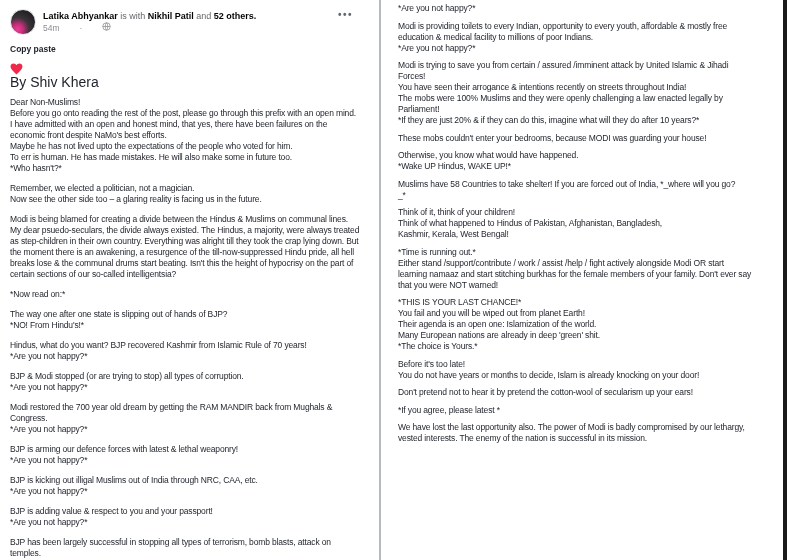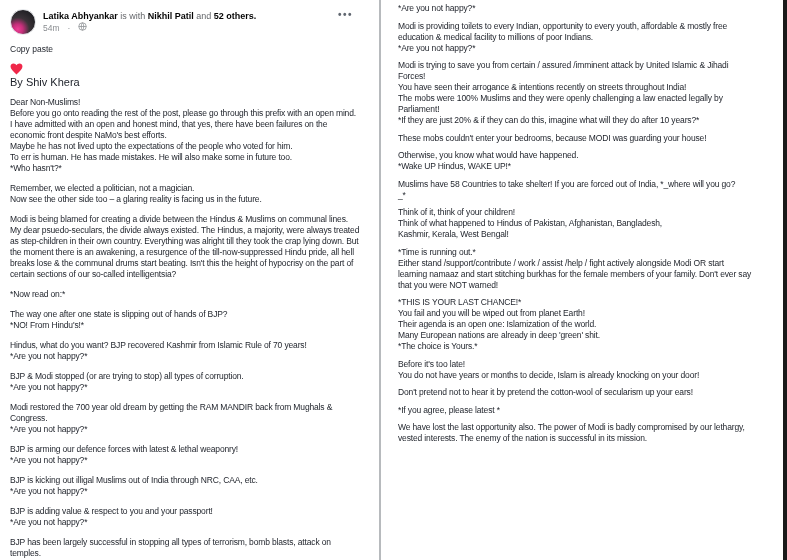--- a/index.html
+++ b/index.html
@@ -14,29 +14,29 @@
   .right-edge-bar { position:absolute; right:0; top:0; width:4px; height:560px; background:#1a1a1a; }
 
   
   .header { display:flex; align-items:flex-start; padding:9px 10px 0 10px; position:relative; }
   .avatar { width:26px; height:26px; border-radius:50%; flex:0 0 26px; margin-right:7px;
     background: radial-gradient(circle at 28% 80%, #ef3e96 0%, #c42f7a 20%, #3a3338 45%, #232226 75%);
     border:1px solid #e4e6e9; }
   .head-text { padding-top:1px; }
   .name-line { font-size:9px; color:#65676b; line-height:12px; }
   .name-line b { color:#050505; font-weight:bold; }
-  .meta-line { font-size:8.5px; color:#8a8d91; line-height:11px; display:flex; align-items:center; gap:8px; }
+  .meta-line { font-size:8.5px; color:#8a8d91; line-height:11px; display:flex; align-items:center; gap:20px; }
   .globe { display:inline-block; }
   .more-btn { position:absolute; left:338px; top:10px; color:#606770; font-size:10px;
     letter-spacing:1.5px; font-weight:bold; cursor:pointer; line-height:10px; }
 
   
-  .intro { font-size:8.5px; color:#1d2129; padding:9px 10px 0 10px; line-height:11px; }
+  .intro { font-size:8.5px; color:#1d2129; padding:9px 10px 0 10px; line-height:11px;font-weight:bold; }
   .heart-line { padding:8px 10px 0 10px; line-height:11px; }
-  .byline { font-size:11px; color:#1d2129; padding:2px 10px 0 10px; line-height:11px; }
+  .byline { font-size:14px; color:#1d2129; padding:2px 10px 0 10px; line-height:11px; }
   .text-flow { padding:0 10px; }
   .para { font-size:8.5px; line-height:11px; color:#1d2129; letter-spacing:-0.15px;
     margin:9px 0; white-space:pre-line; }
   .right-col .para { margin:6.5px 0; }
   .right-col .para:first-child { margin-top:3px; }
 </style>
 </head>
 <body>
 
 <div class="page">

